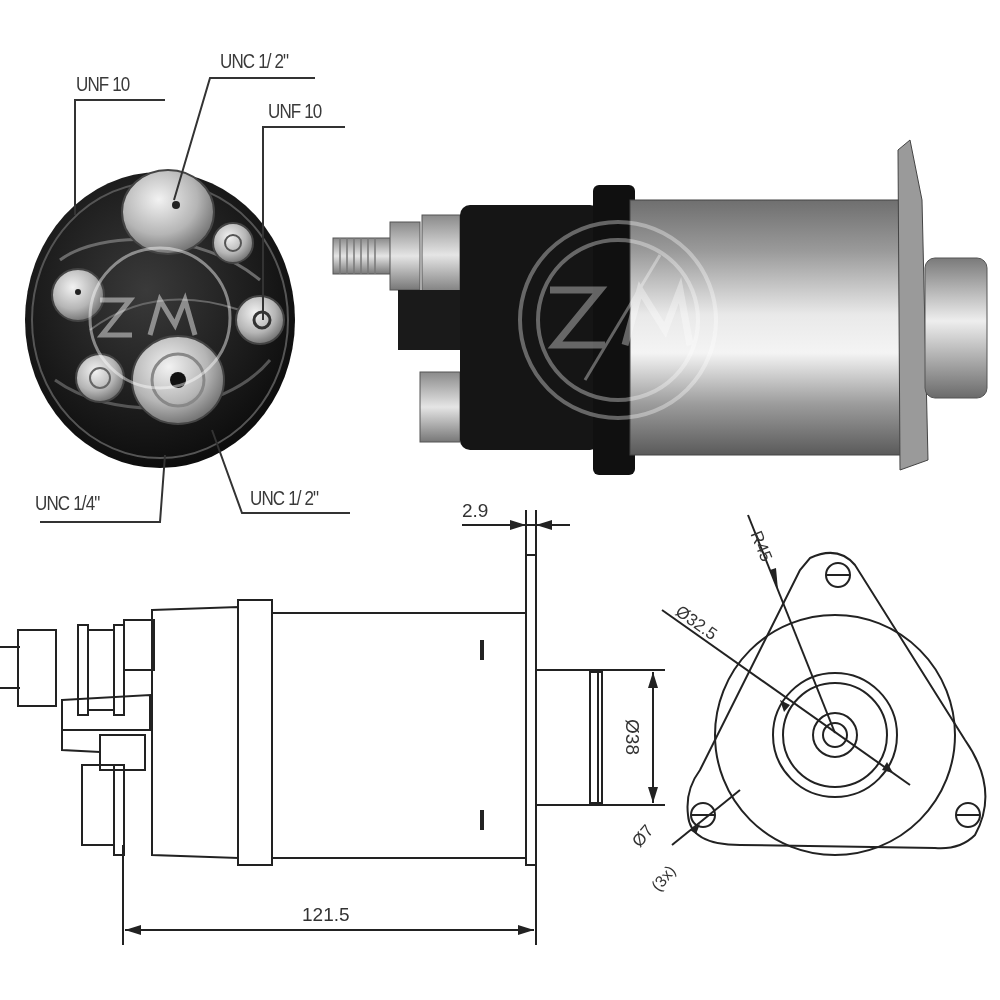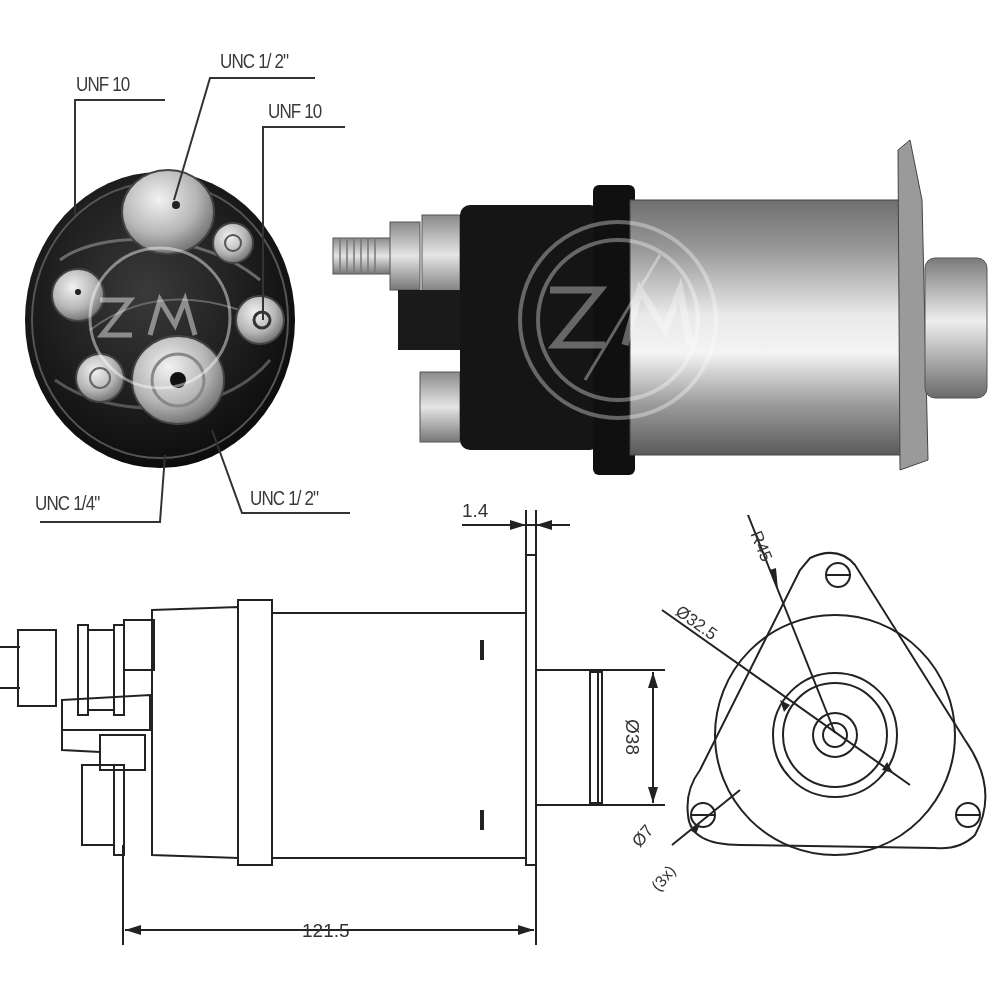--- a/index.html
+++ b/index.html
@@ -172,22 +172,22 @@
   <g fill="#222">
     <polygon points="653,672 648,688 658,688"></polygon>
     <polygon points="653,803 648,787 658,787"></polygon>
     <polygon points="125,930 141,925 141,935"></polygon>
     <polygon points="534,930 518,925 518,935"></polygon>
     <polygon points="526,525 510,520 510,530"></polygon>
     <polygon points="536,525 552,520 552,530"></polygon>
   </g>
 </svg>
 
-<span class="dim" style="left:462px; top:500px;">1.4</span>
-<span class="dim" style="left:302px; top:904px;margin-top:16px;">121.5</span>
+<span class="dim" style="left:462px; top:500px;">2.9</span>
+<span class="dim" style="left:302px; top:904px;">121.5</span>
 <span class="dim" style="left:614px; top:726px; transform:rotate(90deg); transform-origin:center;">Ø38</span>
 
 <svg width="1000" height="1000" viewBox="0 0 1000 1000">
   <g stroke="#222" stroke-width="2" fill="none">
     <path d="M810 558 Q838 545 855 565 L965 740 Q1000 790 975 835 Q960 850 935 848 L740 845 Q690 845 688 815 Q685 790 700 770 L800 570 Z"></path>
     <circle cx="838" cy="575" r="12"></circle>
     <line x1="826" y1="575" x2="850" y2="575"></line>
     <circle cx="703" cy="815" r="12"></circle>
     <line x1="691" y1="815" x2="715" y2="815"></line>
     <circle cx="968" cy="815" r="12"></circle>

